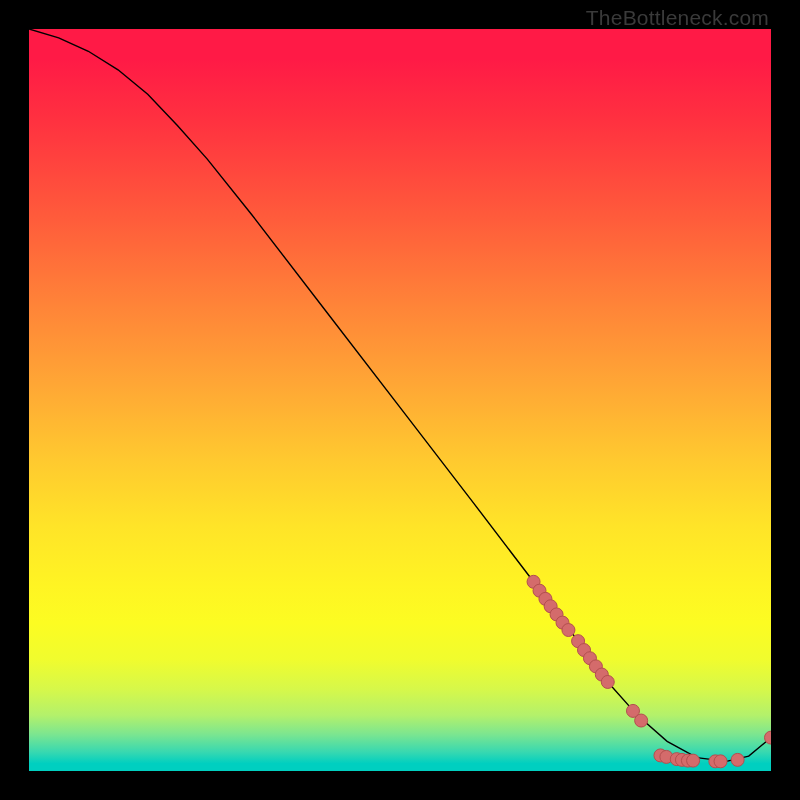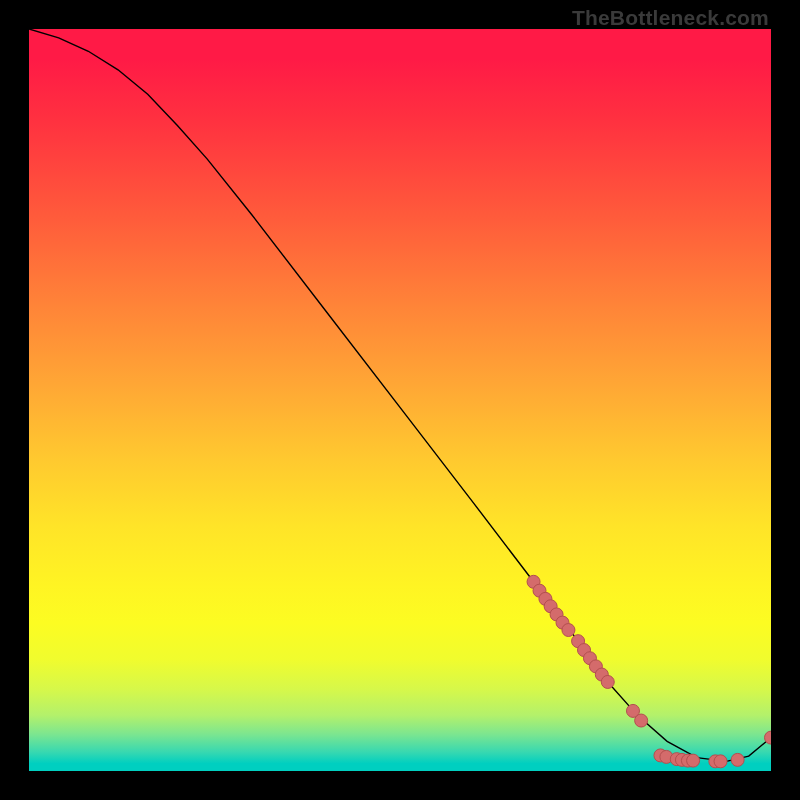--- a/index.html
+++ b/index.html
@@ -54,21 +54,21 @@
     inset: 0;
     width: 100%;
     height: 100%;
   }
   .watermark {
     position: absolute;
     top: 6px;
     right: 31px;
     color: #3a3a3a;
     font-size: 21px;
-    font-weight: 700;
+    font-weight: 400;
     user-select: none;
     letter-spacing: 0.2px;
   }
 </style>
 </head>
 <body>
 
 <div class="stage">
 
   <div class="plot-area">

